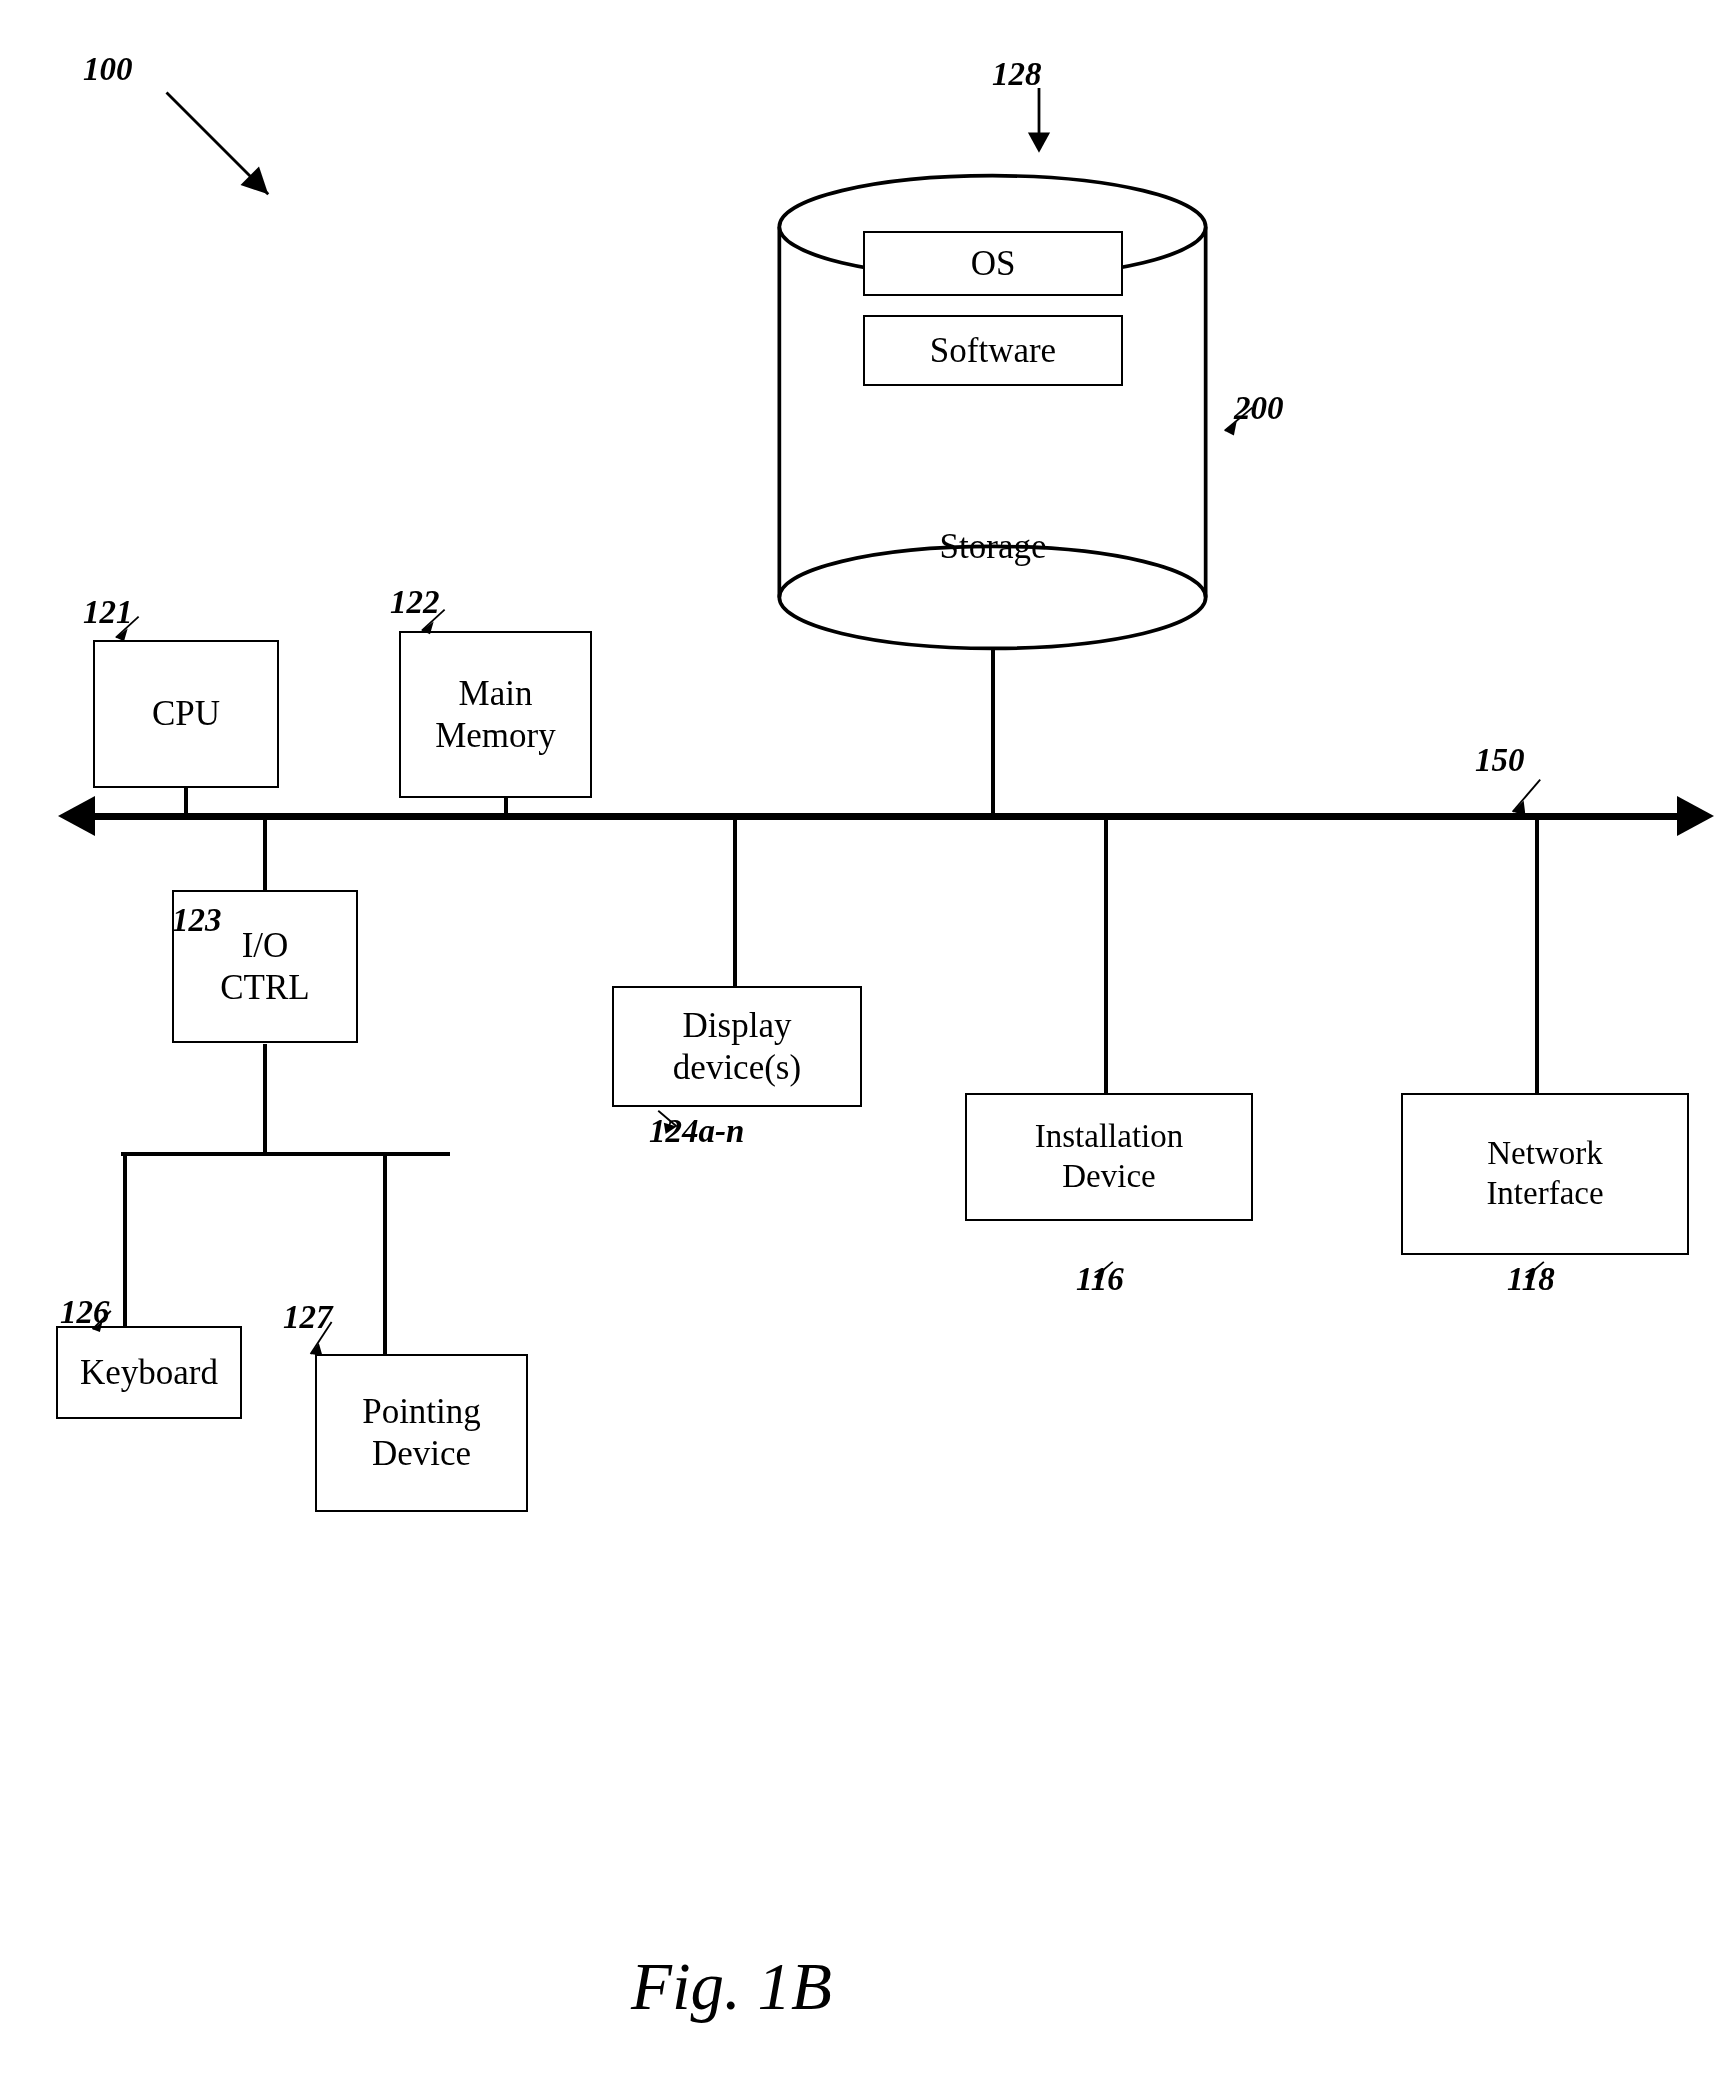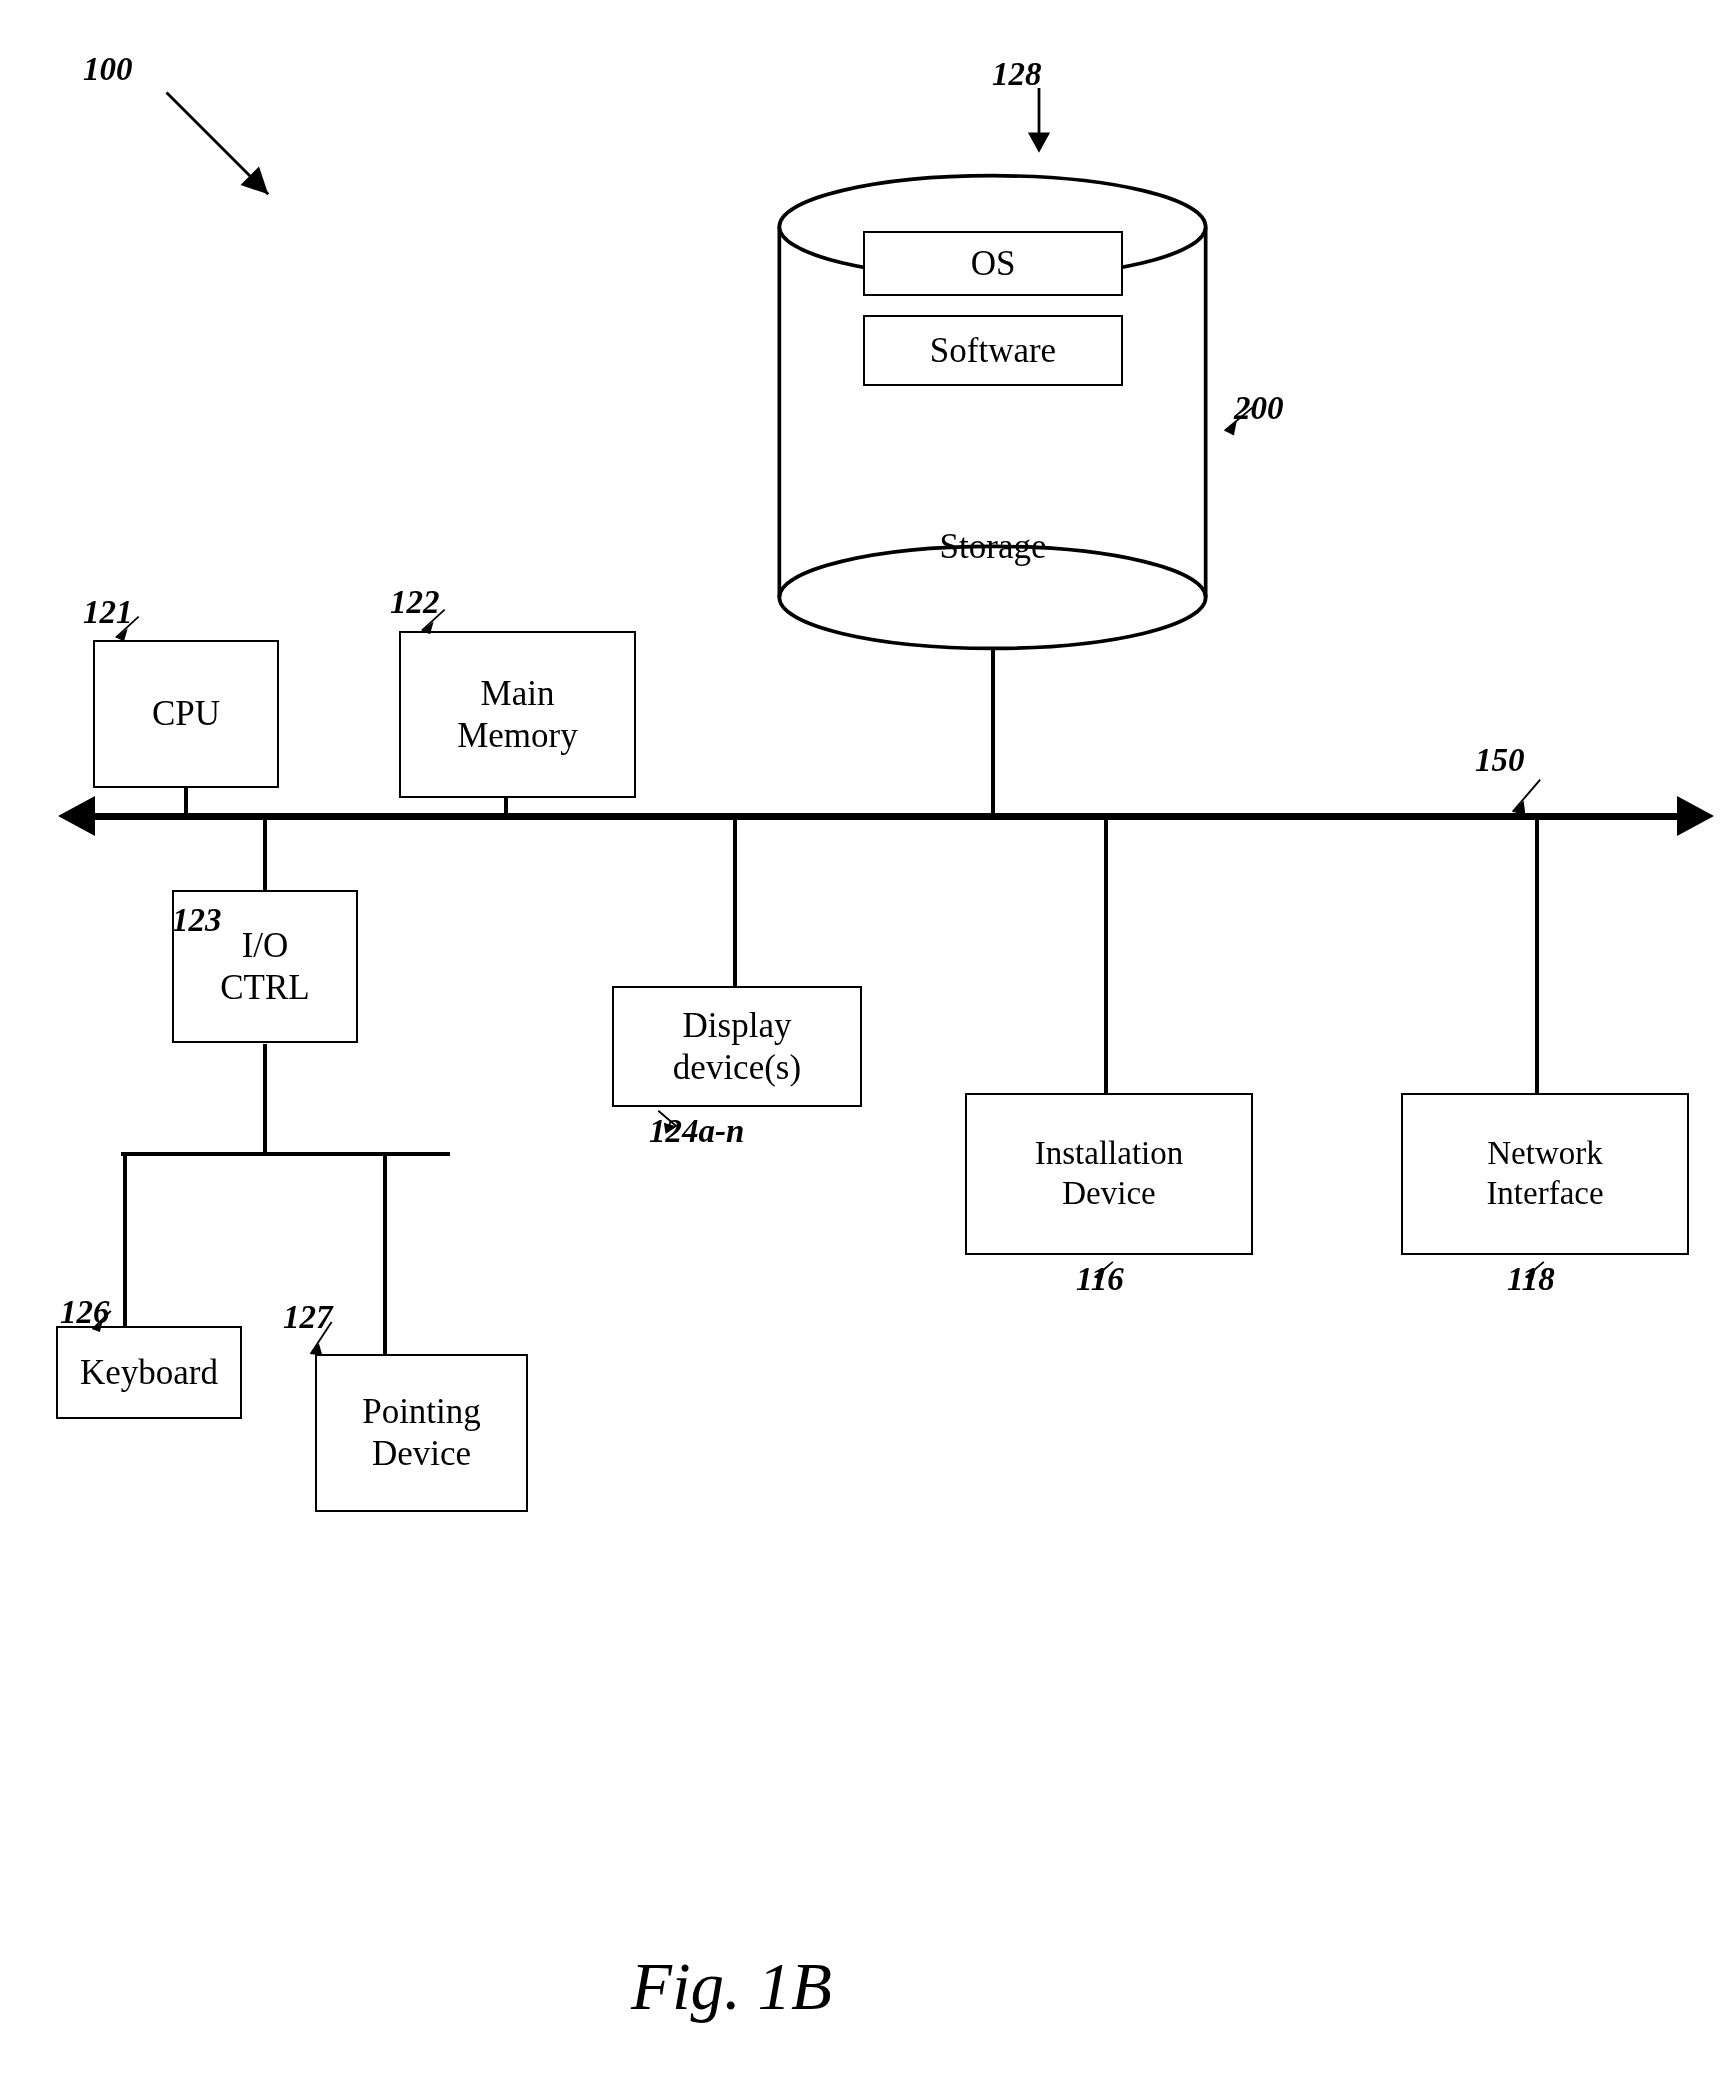--- a/index.html
+++ b/index.html
@@ -170,21 +170,21 @@
   </div>
 
   <div class="ref-label" style="left:83px; top:594px;">121</div>
   <svg style="position:absolute; left:111px; top:612px;" width="37" height="32" viewBox="0 0 40 35">
     <line x1="30" y1="5" x2="5" y2="28" stroke="#000" stroke-width="2"></line>
     <polygon points="5,28 18,18 14,32" fill="#000"></polygon>
   </svg>
 
   <div class="vline" style="left:184px; top:788px; height:28px;"></div>
 
-  <div class="box" style="left:399px; top:631px; width:237px; height:167px;">
+  <div class="box" style="left:399px; top:631px; width:193px; height:167px;">
     <span style="white-space:pre-line;">Main
 Memory</span>
   </div>
 
   <div class="ref-label" style="left:390px; top:584px;">122</div>
   <svg style="position:absolute; left:417px; top:605px;" width="37" height="32" viewBox="0 0 40 35">
     <line x1="30" y1="5" x2="5" y2="28" stroke="#000" stroke-width="2"></line>
     <polygon points="5,28 18,18 14,32" fill="#000"></polygon>
   </svg>
 
@@ -238,21 +238,21 @@
   </div>
 
   <div class="ref-label" style="left:649px; top:1113px;">124a-n</div>
   <svg style="position:absolute; left:649px; top:1106px;" width="37" height="28" viewBox="0 0 40 30">
     <line x1="10" y1="5" x2="30" y2="22" stroke="#000" stroke-width="2"></line>
     <polygon points="30,22 16,18 18,30" fill="#000"></polygon>
   </svg>
 
   <div class="vline" style="left:1104px; top:816px; height:278px;"></div>
 
-  <div class="box" style="left:965px; top:1093px; width:288px; height:162px;">
+  <div class="box" style="left:965px; top:1093px; width:288px; height:128px;">
     <span style="white-space:pre-line; font-size:33px;">Installation
 Device</span>
   </div>
 
   <div class="ref-label" style="left:1076px; top:1261px;">116</div>
   <svg style="position:absolute; left:1090px; top:1257px;" width="32" height="28" viewBox="0 0 35 30">
     <line x1="25" y1="5" x2="5" y2="22" stroke="#000" stroke-width="2"></line>
     <polygon points="5,22 16,13 13,25" fill="#000"></polygon>
   </svg>
 

